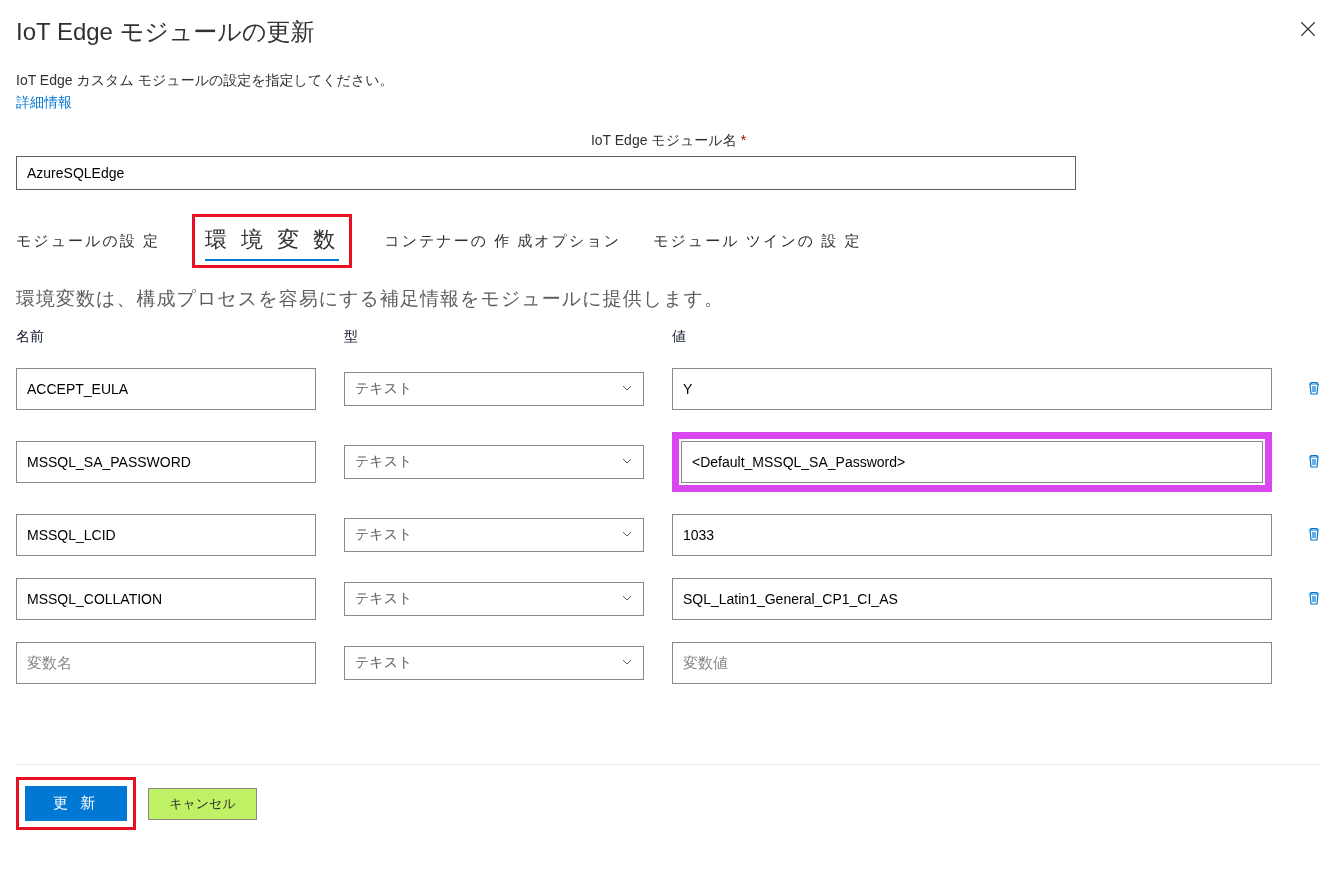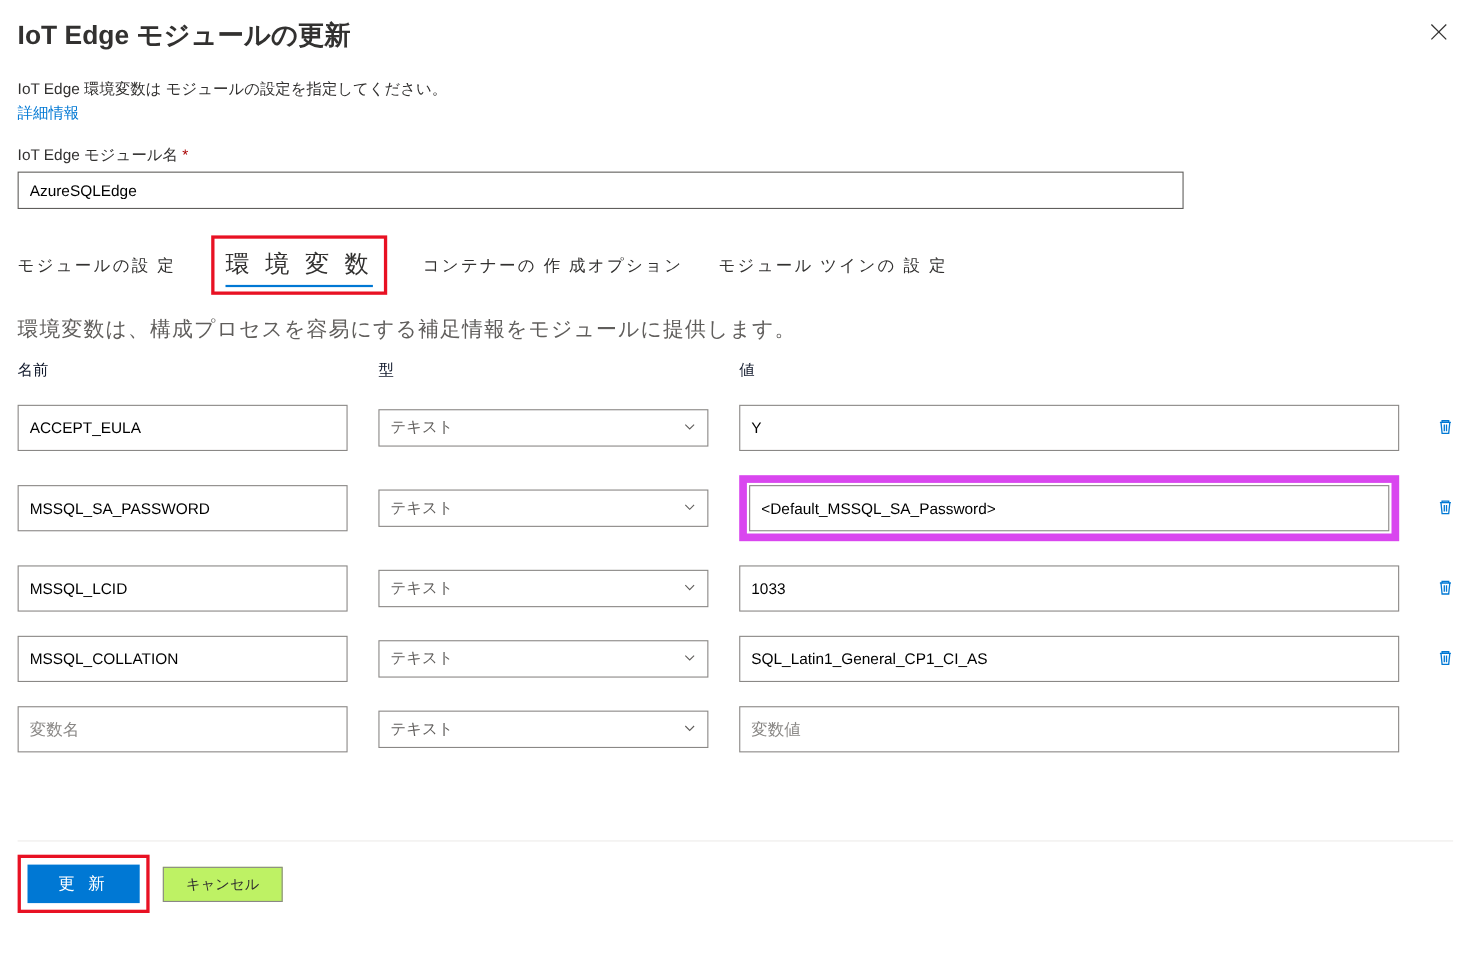--- a/index.html
+++ b/index.html
@@ -20,21 +20,21 @@
       max-width: 1337px;
     }
     .header {
       display: flex;
       justify-content: space-between;
       align-items: flex-start;
       margin-bottom: 24px;
     }
     .page-title {
       font-size: 24px;
-      font-weight: 700;
+      font-weight: 400;
       color: #323130;
     }
     .close-btn {
       background: transparent;
       border: none;
       cursor: pointer;
       padding: 4px;
       color: #323130;
     }
     .close-btn svg {
@@ -57,20 +57,21 @@
       cursor: pointer;
     }
     .field-group {
       margin-bottom: 24px;
     }
     .field-label {
       font-size: 14px;
       color: #323130;
       margin-bottom: 6px;
       display: block;
+      text-align: center;
     }
     .field-label .required {
       color: #a80000;
       margin-left: 4px;
     }
     .text-input {
       width: 1060px;
       max-width: 100%;
       padding: 6px 10px;
       border: 1px solid #605e5c;
@@ -212,21 +213,21 @@
       <span>
         <svg viewBox="0 0 16 16" stroke="currentColor" stroke-width="1" fill="none">
           <line x1="2" y1="2" x2="14" y2="14"></line>
           <line x1="14" y1="2" x2="2" y2="14"></line>
         </svg>
       </span>
     </button>
   </div>
 
   <div class="description-block">
-    <div class="description-label">IoT Edge 環境変数は モジュールの設定を指定してください。</div>
+    <div class="description-label">IoT Edge カスタム モジュールの設定を指定してください。</div>
     <a class="more-info-link">詳細情報</a>
   </div>
 
   <div class="field-group">
     <label class="field-label">
       <span>IoT Edge モジュール名</span><span class="required">*</span>
     </label>
     <input type="text" class="text-input" value="AzureSQLEdge" style="">
   </div>
 

